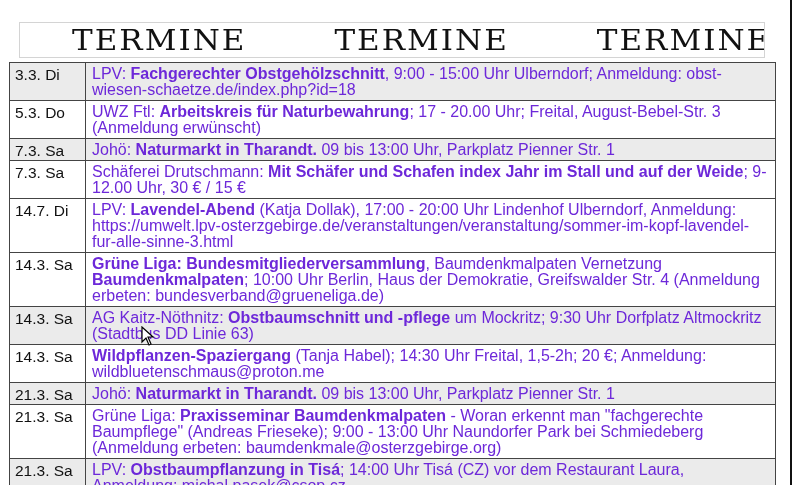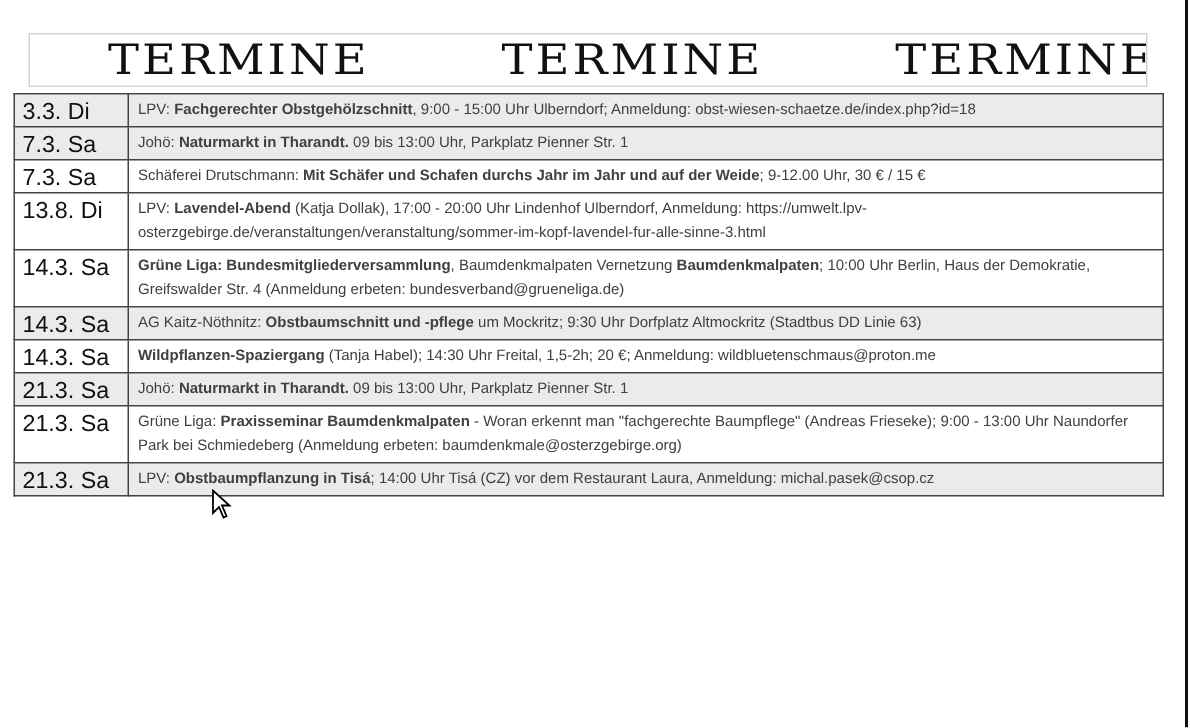--- a/index.html
+++ b/index.html
@@ -5,21 +5,21 @@
   html, body { margin:0; padding:0; background:#ffffff; }
   body { width:793px; height:485px; position:relative; overflow:hidden; font-family:"Liberation Sans", sans-serif; }
   .right-rule { position:absolute; left:790px; top:0; width:2px; height:485px; background:#111; }
   .banner { position:absolute; left:19px; top:22px; width:746px; height:36px; border:1px solid #d4d4d4; box-sizing:border-box; background:#fff;
             display:flex; align-items:center; justify-content:space-between; padding:0 6px 0 8px; overflow:hidden;gap:44px; }
   .banner .word { font-family:"DejaVu Serif", serif; font-size:31px; letter-spacing:2px; color:#111; line-height:1; transform:scaleY(0.9); }
   .leaf { display:inline-block; width:40px; height:26px; }
   table.events { position:absolute; left:9px; top:62px; width:767px; border-collapse:collapse; table-layout:fixed;padding-left:40px; }
   table.events td { border:1px solid #444; vertical-align:top; padding:0; }
   td.date { width:70px; font-size:15.5px; color:#111; padding:2px 0 0 5px !important; line-height:19px; }
-  td.desc { font-size:10px; color:#404040; line-height:16px; padding:3px 6px 2px 6px !important; }
+  td.desc { font-size:16px; color:#6d28d9; line-height:16px; padding:3px 6px 2px 6px !important; }
   tr.shade td { background:#ebebeb; }
   tr.plain td { background:#ffffff; }
   b { font-weight:bold; }
   .cursor { position:absolute; left:141px; top:326px; width:14px; height:20px; }
 </style>
 </head>
 <body>
 
 <div class="right-rule"></div>
 
@@ -48,30 +48,34 @@
     <path d="M16 7 L18 13 M22 6 L24 15" stroke="#111" stroke-width="0.9"></path>
   </svg>
 </div>
 
 <table class="events">
   <tbody id="events-body">
       <tr class="shade">
         <td class="date">3.3. Di</td>
         <td class="desc"><span>LPV: </span><b>Fachgerechter Obstgehölzschnitt</b><span>, 9:00 - 15:00 Uhr Ulberndorf; Anmeldung: obst-wiesen-schaetze.de/index.php?id=18</span></td>
       </tr>
+      <tr class="plain">
+        <td class="date">5.3. Do</td>
+        <td class="desc"><span>UWZ Ftl: </span><b>Arbeitskreis für Naturbewahrung</b><span>; 17 - 20.00 Uhr; Freital, August-Bebel-Str. 3 (Anmeldung erwünscht)</span></td>
+      </tr>
       <tr class="shade">
         <td class="date">7.3. Sa</td>
         <td class="desc"><span>Johö: </span><b>Naturmarkt in Tharandt.</b><span> 09 bis 13:00 Uhr, Parkplatz Pienner Str. 1</span></td>
       </tr>
       <tr class="plain">
         <td class="date">7.3. Sa</td>
-        <td class="desc"><span>Schäferei Drutschmann: </span><b>Mit Schäfer und Schafen durchs Jahr im Jahr und auf der Weide</b><span>; 9-12.00 Uhr, 30 € / 15 €</span></td>
+        <td class="desc"><span>Schäferei Drutschmann: </span><b>Mit Schäfer und Schafen index Jahr im Stall und auf der Weide</b><span>; 9-12.00 Uhr, 30 € / 15 €</span></td>
       </tr>
       <tr class="plain">
-        <td class="date">13.8. Di</td>
+        <td class="date">14.7. Di</td>
         <td class="desc"><span>LPV: </span><b>Lavendel-Abend</b><span> (Katja Dollak), 17:00 - 20:00 Uhr Lindenhof Ulberndorf, Anmeldung: https://umwelt.lpv-osterzgebirge.de/veranstaltungen/veranstaltung/sommer-im-kopf-lavendel-fur-alle-sinne-3.html</span></td>
       </tr>
       <tr class="plain">
         <td class="date">14.3. Sa</td>
         <td class="desc"><b>Grüne Liga: Bundesmitgliederversammlung</b><span>, Baumdenkmalpaten Vernetzung </span><b>Baumdenkmalpaten</b><span>; 10:00 Uhr Berlin, Haus der Demokratie, Greifswalder Str. 4 (Anmeldung erbeten: bundesverband@grueneliga.de)</span></td>
       </tr>
       <tr class="shade">
         <td class="date">14.3. Sa</td>
         <td class="desc"><span>AG Kaitz-Nöthnitz: </span><b>Obstbaumschnitt und -pflege</b><span> um Mockritz; 9:30 Uhr Dorfplatz Altmockritz (Stadtbus DD Linie 63)</span></td>
       </tr>

